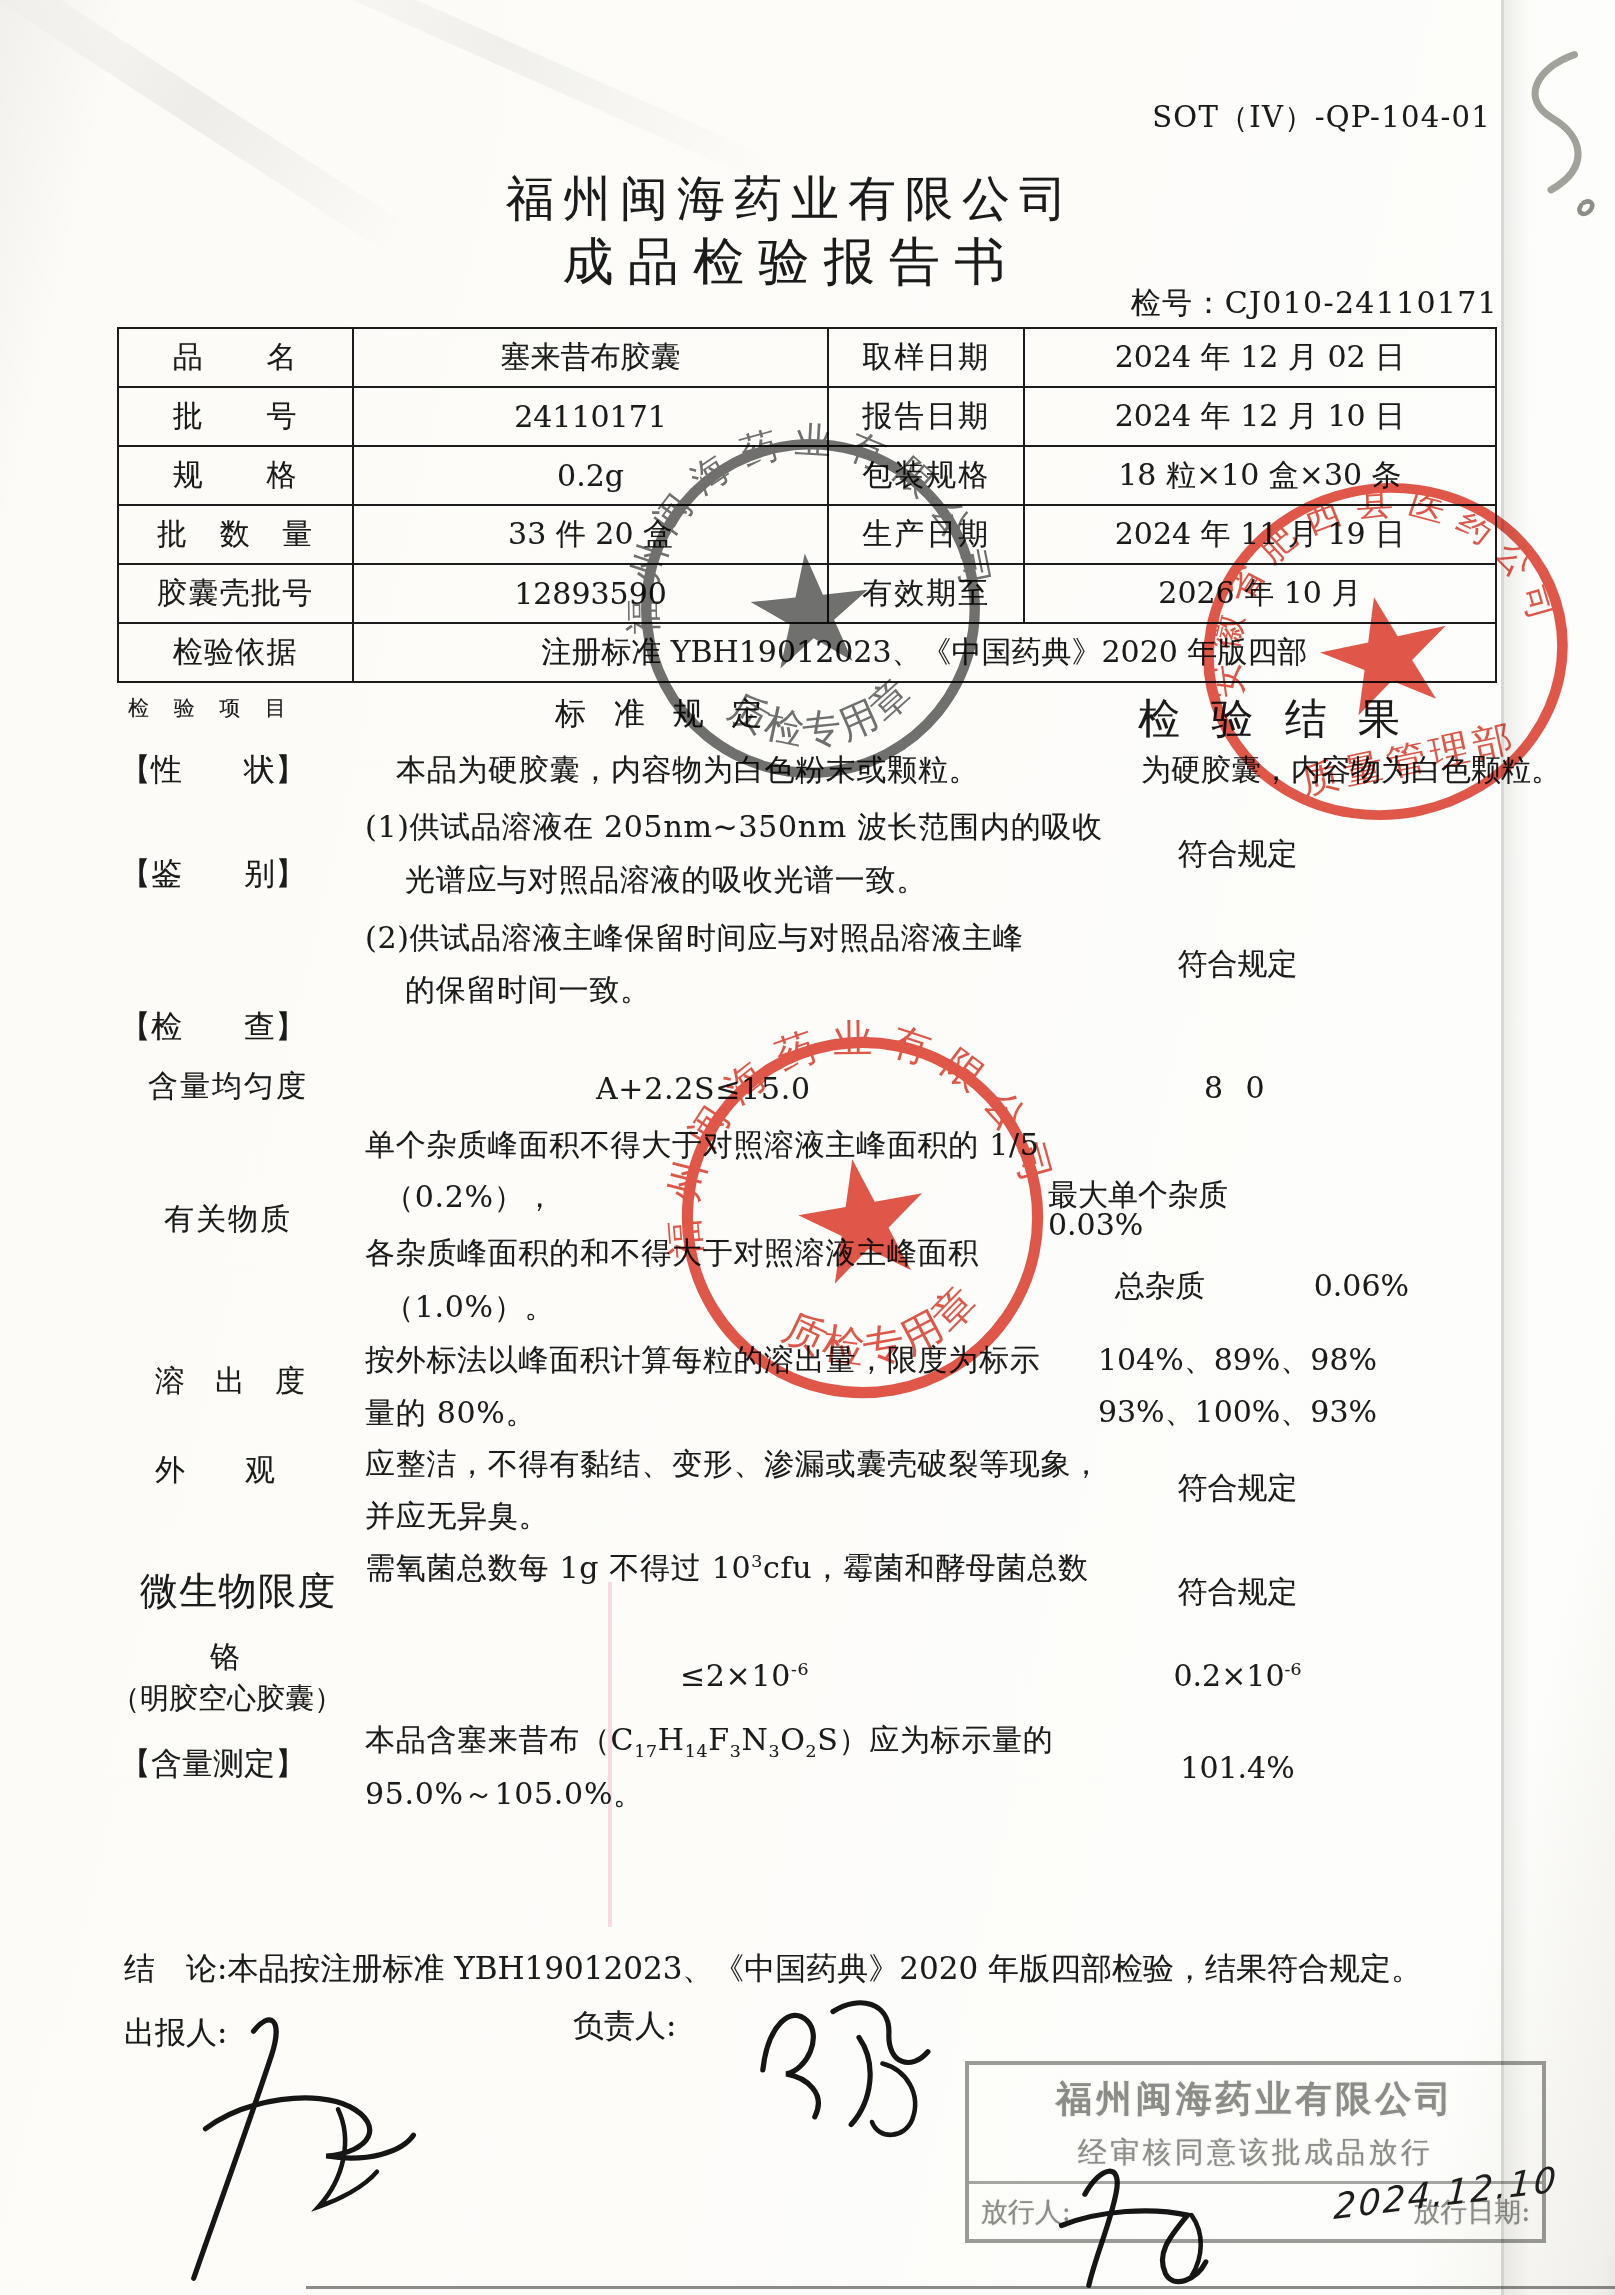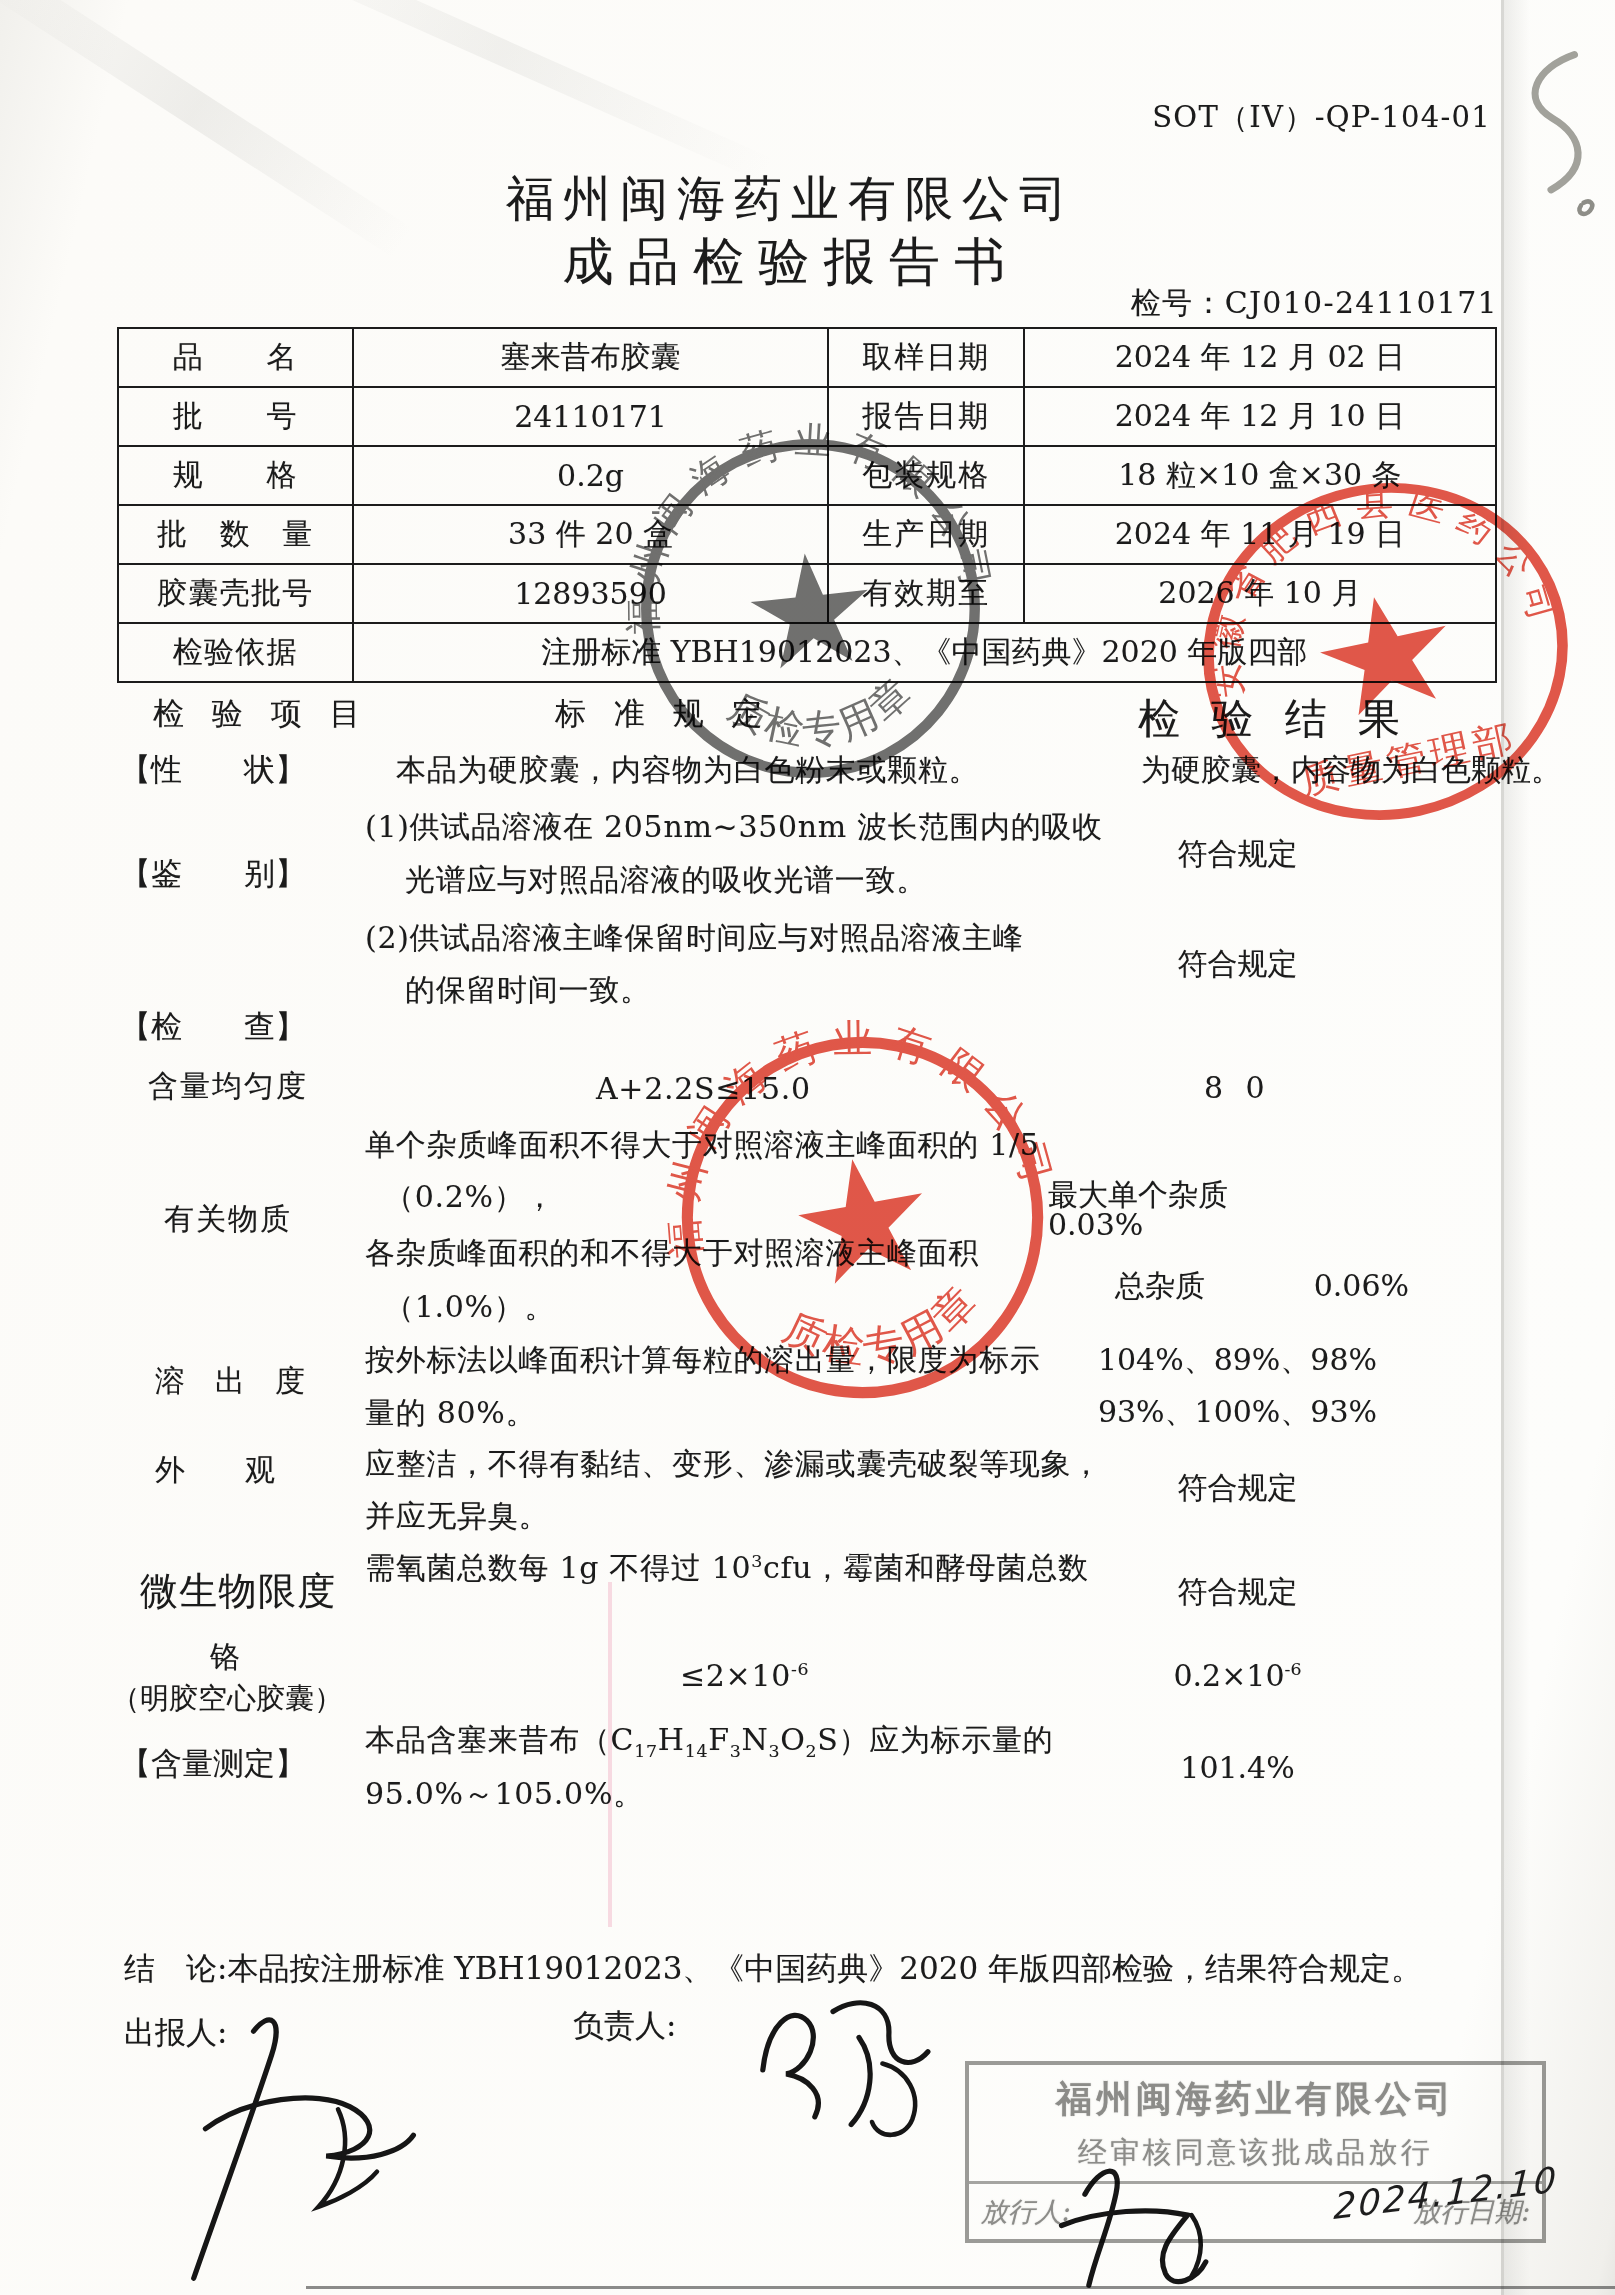--- a/index.html
+++ b/index.html
@@ -25,21 +25,21 @@
   .sig{position:absolute;mix-blend-mode:multiply;}
   .streak{position:absolute;pointer-events:none;}
   .release-box{position:absolute;left:965px;top:2061px;width:573px;height:174px;
         border:4.6px solid rgba(128,128,126,.78);color:#8d8d8b;mix-blend-mode:multiply;}
   .release-box .l1{font-size:36px;letter-spacing:3.9px;text-align:center;margin-top:10.4px;font-weight:bold;
         text-shadow:0 0 1.3px rgba(140,140,138,.6);}
   .release-box .l2{font-size:29px;letter-spacing:3.3px;text-align:center;margin-top:9px;
         text-shadow:0 0 1.3px rgba(140,140,138,.6);}
   .release-box .l3{position:absolute;left:0;right:0;bottom:0;height:55px;border-top:3.9px solid rgba(128,128,126,.7);
         display:flex;align-items:center;justify-content:space-between;padding:0 11.7px;font-size:27px;
-        text-shadow:0 0 1.3px rgba(140,140,138,.6);font-style:italic;}
+        text-shadow:0 0 1.3px rgba(140,140,138,.6);}
   .hand-date{position:absolute;left:1333px;top:2173px;font-family:"DejaVu Sans",sans-serif;
         font-style:italic;font-size:35px;color:#1e1e1e;transform:rotate(-7deg) skewX(-10deg);letter-spacing:2.6px;}
 </style>
 </head>
 <body>
 
 <div class="page">
 
   <div class="streak" style="left:-52px;top:91px;width:495px;height:35px;transform:rotate(33deg);background:linear-gradient(90deg,rgba(185,185,180,0),rgba(185,185,180,.22),rgba(185,185,180,0));"></div>
   <div class="streak" style="left:208px;top:39px;width:586px;height:26px;transform:rotate(24deg);background:linear-gradient(90deg,rgba(185,185,180,0),rgba(185,185,180,.18),rgba(185,185,180,0));"></div>
@@ -94,21 +94,21 @@
       <td class="c3">有效期至</td>
       <td class="c4">2026 年 10 月</td>
     </tr>
     <tr>
       <td class="c1">检验依据</td>
       <td class="basis-val" colspan="3">注册标准 YBH19012023、《中国药典》2020 年版四部</td>
     </tr>
   </tbody>
     </table>
 
-  <div class="p" style="left:153px;top:698px;font-size:31px;letter-spacing:9px;">检 验 项 目</div>
+  <div class="p" style="left:128px;top:698px;font-size:21px;letter-spacing:9px;">检 验 项 目</div>
   <div class="p" style="left:555px;top:698px;font-size:31px;letter-spacing:9px;">标 准 规 定</div>
   <div class="p" style="left:1138px;top:698px;font-size:42px;letter-spacing:9px;">检 验 结 果</div>
 
   <div class="p" style="left:120px;top:754px;font-size:31px;">【性　　状】</div>
   <div class="p std" style="left:396px;top:755px;">本品为硬胶囊，内容物为白色粉末或颗粒。</div>
   <div class="p res" style="left:1141px;top:755px;">为硬胶囊，内容物为白色颗粒。</div>
 
   <div class="p std" style="left:365px;top:812px;">(1)供试品溶液在 205nm~350nm 波长范围内的吸收</div>
   <div class="p res res-c" style="top:839px;">符合规定</div>
   <div class="p std" style="left:405px;top:865px;">光谱应与对照品溶液的吸收光谱一致。</div>

